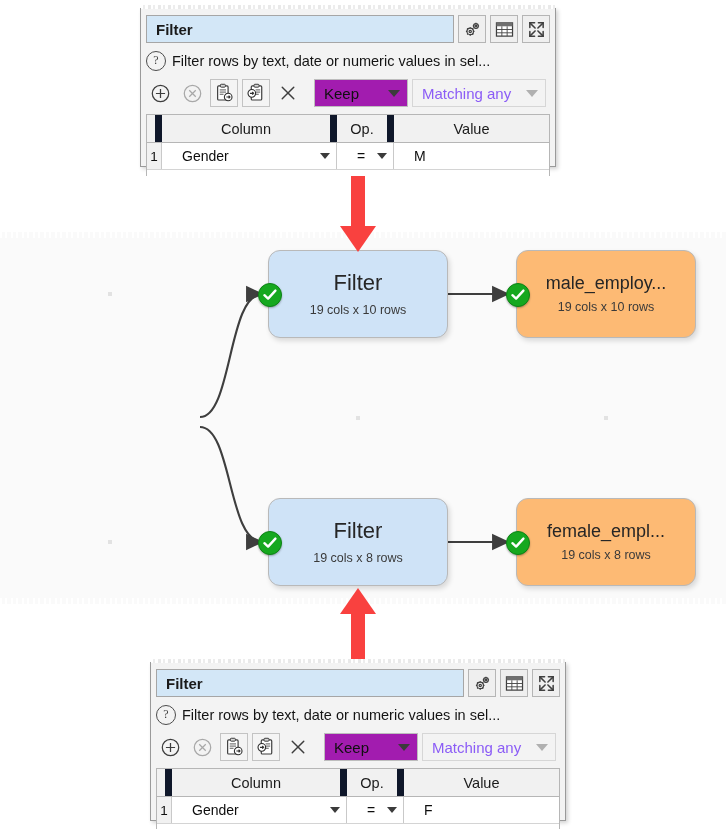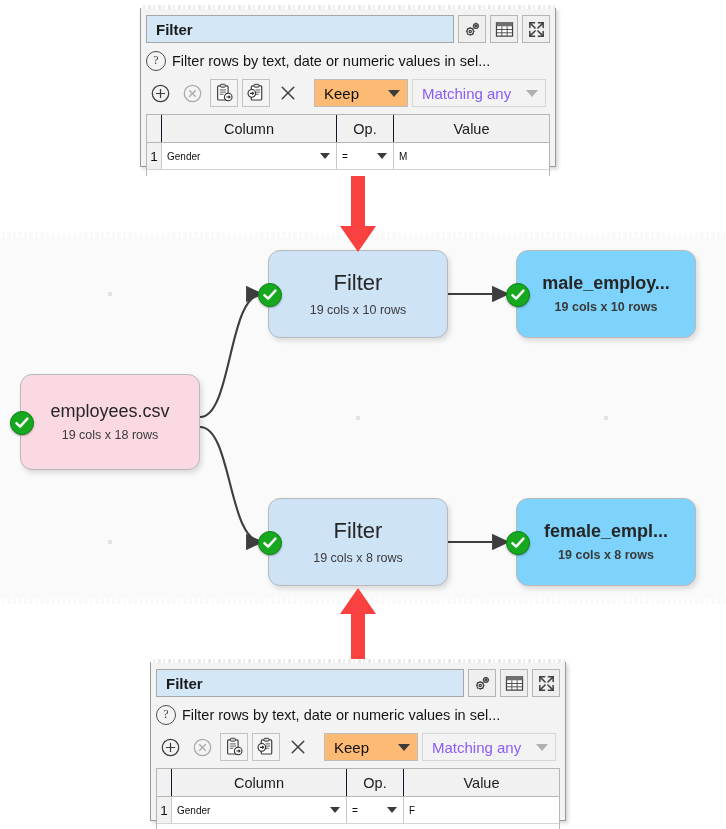--- a/index.html
+++ b/index.html
@@ -51,21 +51,21 @@
     white-space:nowrap;
   }
   .node .n-sub{
     color:#3a3a3a;
     font-size:12.5px;
     margin-top:7px;
     white-space:nowrap;
   }
   .node.source{ background:#fbd9e3; }
   .node.filter{ background:#cfe3f7; }
-  .node.output{ background:#7dd3fc;font-weight:bold; }
+  .node.output{ background:#fdba74; }
 
   .node.source .n-title{font-size:18px;}
   .node.filter .n-title{font-size:22px;}
   .node.output .n-title{font-size:18px;}
 
   
   .check{
     position:absolute;
     left:-11px; top:50%; margin-top:-11px;
     width:22px;height:22px;border-radius:50%;
@@ -128,43 +128,43 @@
 
   .panel-tools{display:flex;align-items:center;gap:4px;height:32px;margin-top:3px;}
   .tbtn{
     width:28px;height:28px;box-sizing:border-box;
     background:#f4f4f4;border:1px solid #c3c3c3;
     display:flex;align-items:center;justify-content:center;flex:0 0 auto;
   }
   .tbtn.noborder{border-color:transparent;background:transparent;}
   .combo{
     height:28px;box-sizing:border-box;
-    background:#fdba74;border:1px solid #bdbdbd;
+    background:#a21caf;border:1px solid #bdbdbd;
     display:flex;align-items:center;justify-content:space-between;
     padding:0 7px 0 9px;font-size:15px;color:#101010;
     gap:10px;flex:0 0 auto;
   }
   .combo.disabled{color:#8b5cf6;border-color:#d6d6d6;background:#f3f3f3;}
   .caret{width:0;height:0;border-left:6px solid transparent;border-right:6px solid transparent;border-top:7px solid #3b3b3b;}
   .combo.disabled .caret{border-top-color:#b0b0b0;}
 
   
   .ftable{margin-top:5px;border:1px solid #b6b6b6;border-bottom:none;background:#fff;}
   .ftable .thead{display:flex;background:#f1f1f1;border-bottom:1px solid #b6b6b6;height:27px;}
   .ftable .th{
     display:flex;align-items:center;justify-content:center;
-    font-size:14.5px;color:#1a1a1a;border-right:1px solid #0f172a;
+    font-size:14.5px;color:#1a1a1a;border-right:7px solid #0f172a;
     box-sizing:border-box;
   }
   .ftable .th:last-child{border-right:none;}
   .ftable .trow{display:flex;height:26px;background:#fff;}
   .ftable .td{
     display:flex;align-items:center;box-sizing:border-box;
-    font-size:10px;color:#0d0d0d;border-right:1px solid #c9c9c9;
-    padding-left:5px;
+    font-size:14px;color:#0d0d0d;border-right:1px solid #c9c9c9;
+    padding-left:20px;
   }
   .ftable .td:last-child{border-right:none;}
   .ftable .td.rownum{justify-content:center;padding-left:0;background:#f1f1f1;color:#111;font-size:13.5px;}
   .ftable .cellcombo{display:flex;align-items:center;justify-content:space-between;width:100%;padding-right:6px;}
   .ftable .caret-sm{width:0;height:0;border-left:5px solid transparent;border-right:5px solid transparent;border-top:6px solid #3b3b3b;}
   .ftable .trow-blank{height:6px;background:#fff;border-top:1px solid #d4d4d4;}
   .col-num{width:15px;}
   .col-column{width:175px;}
   .col-op{width:57px;}
   .col-value{flex:1;}
@@ -188,29 +188,20 @@
         <marker id="ah" markerWidth="9" markerHeight="9" refX="7.6" refY="4.5" orient="auto">
           <path d="M0,0.6 L8.4,4.5 L0,8.4 z" fill="#3e3e3e"></path>
         </marker>
       </defs>
       <path d="M200,185 C232,185 228,62 262,62" fill="none" stroke="#3e3e3e" stroke-width="2.1" marker-end="url(#ah)"></path>
       <path d="M200,195 C232,195 228,310 262,310" fill="none" stroke="#3e3e3e" stroke-width="2.1" marker-end="url(#ah)"></path>
       <path d="M448,62 L508,62" fill="none" stroke="#3e3e3e" stroke-width="2.1" marker-end="url(#ah)"></path>
       <path d="M448,310 L508,310" fill="none" stroke="#3e3e3e" stroke-width="2.1" marker-end="url(#ah)"></path>
     </svg>
 
-    <div class="node source" style="left:20px;top:142px;width:180px;height:96px;">
-      <div class="check">
-        <svg width="16" height="16" viewBox="0 0 16 16">
-            <path d="M2.4,8.2 L6.1,11.6 L13.4,3.6" fill="none" stroke="#ffffff" stroke-width="2.4" stroke-linecap="round" stroke-linejoin="round"></path>
-          </svg>
-      </div>
-      <div class="n-title">employees.csv</div>
-      <div class="n-sub">19 cols x 18 rows</div>
-    </div>
 
     <div class="node filter" style="left:268px;top:18px;width:180px;height:88px;">
       <div class="check">
         <svg width="16" height="16" viewBox="0 0 16 16">
             <path d="M2.4,8.2 L6.1,11.6 L13.4,3.6" fill="none" stroke="#ffffff" stroke-width="2.4" stroke-linecap="round" stroke-linejoin="round"></path>
           </svg>
       </div>
       <div class="n-title">Filter</div>
       <div class="n-sub">19 cols x 10 rows</div>
     </div>

